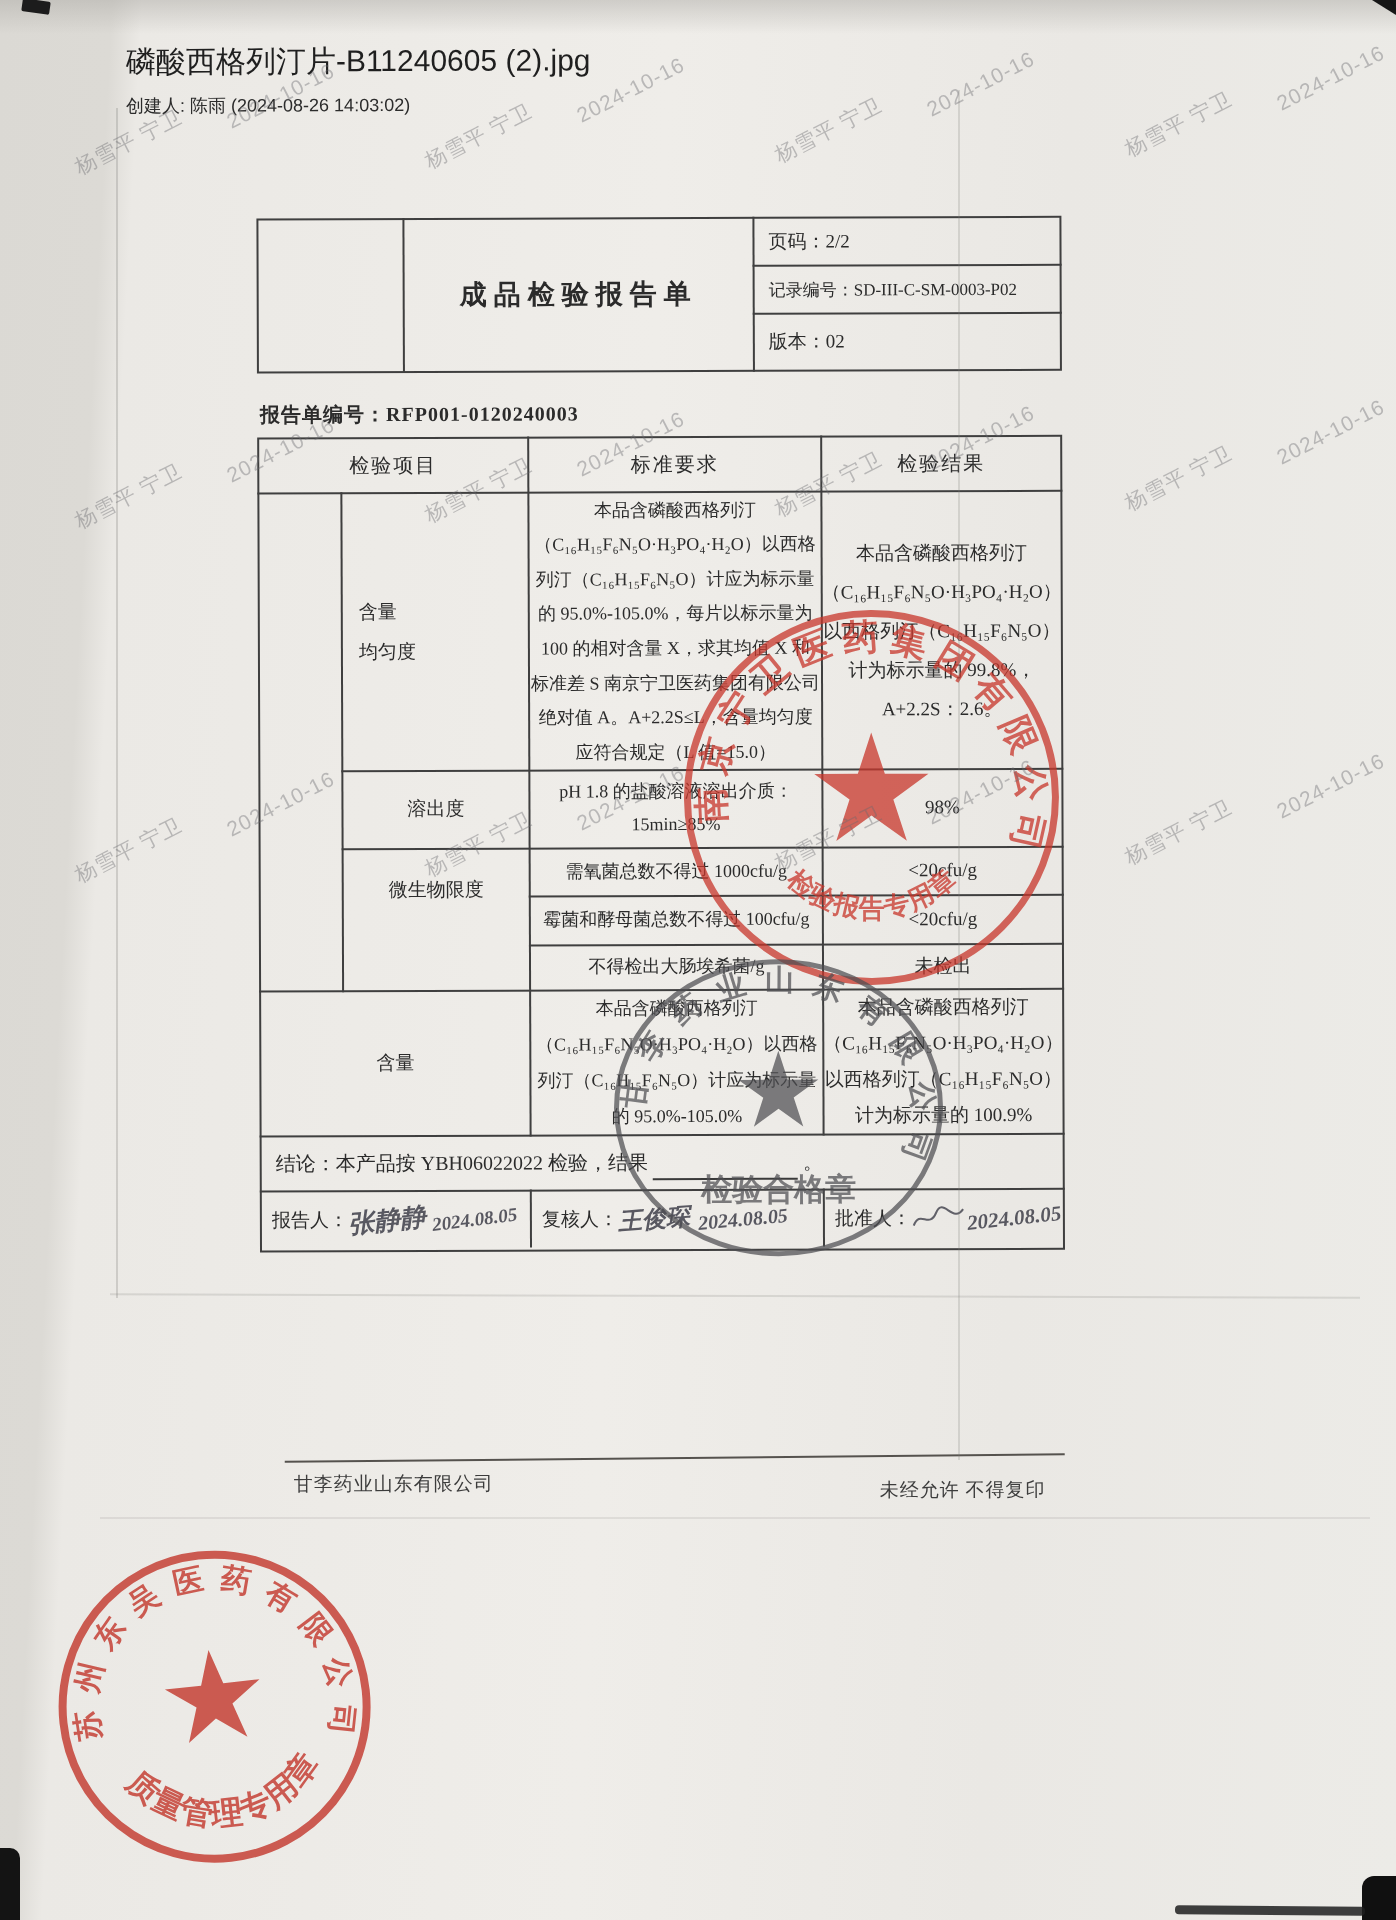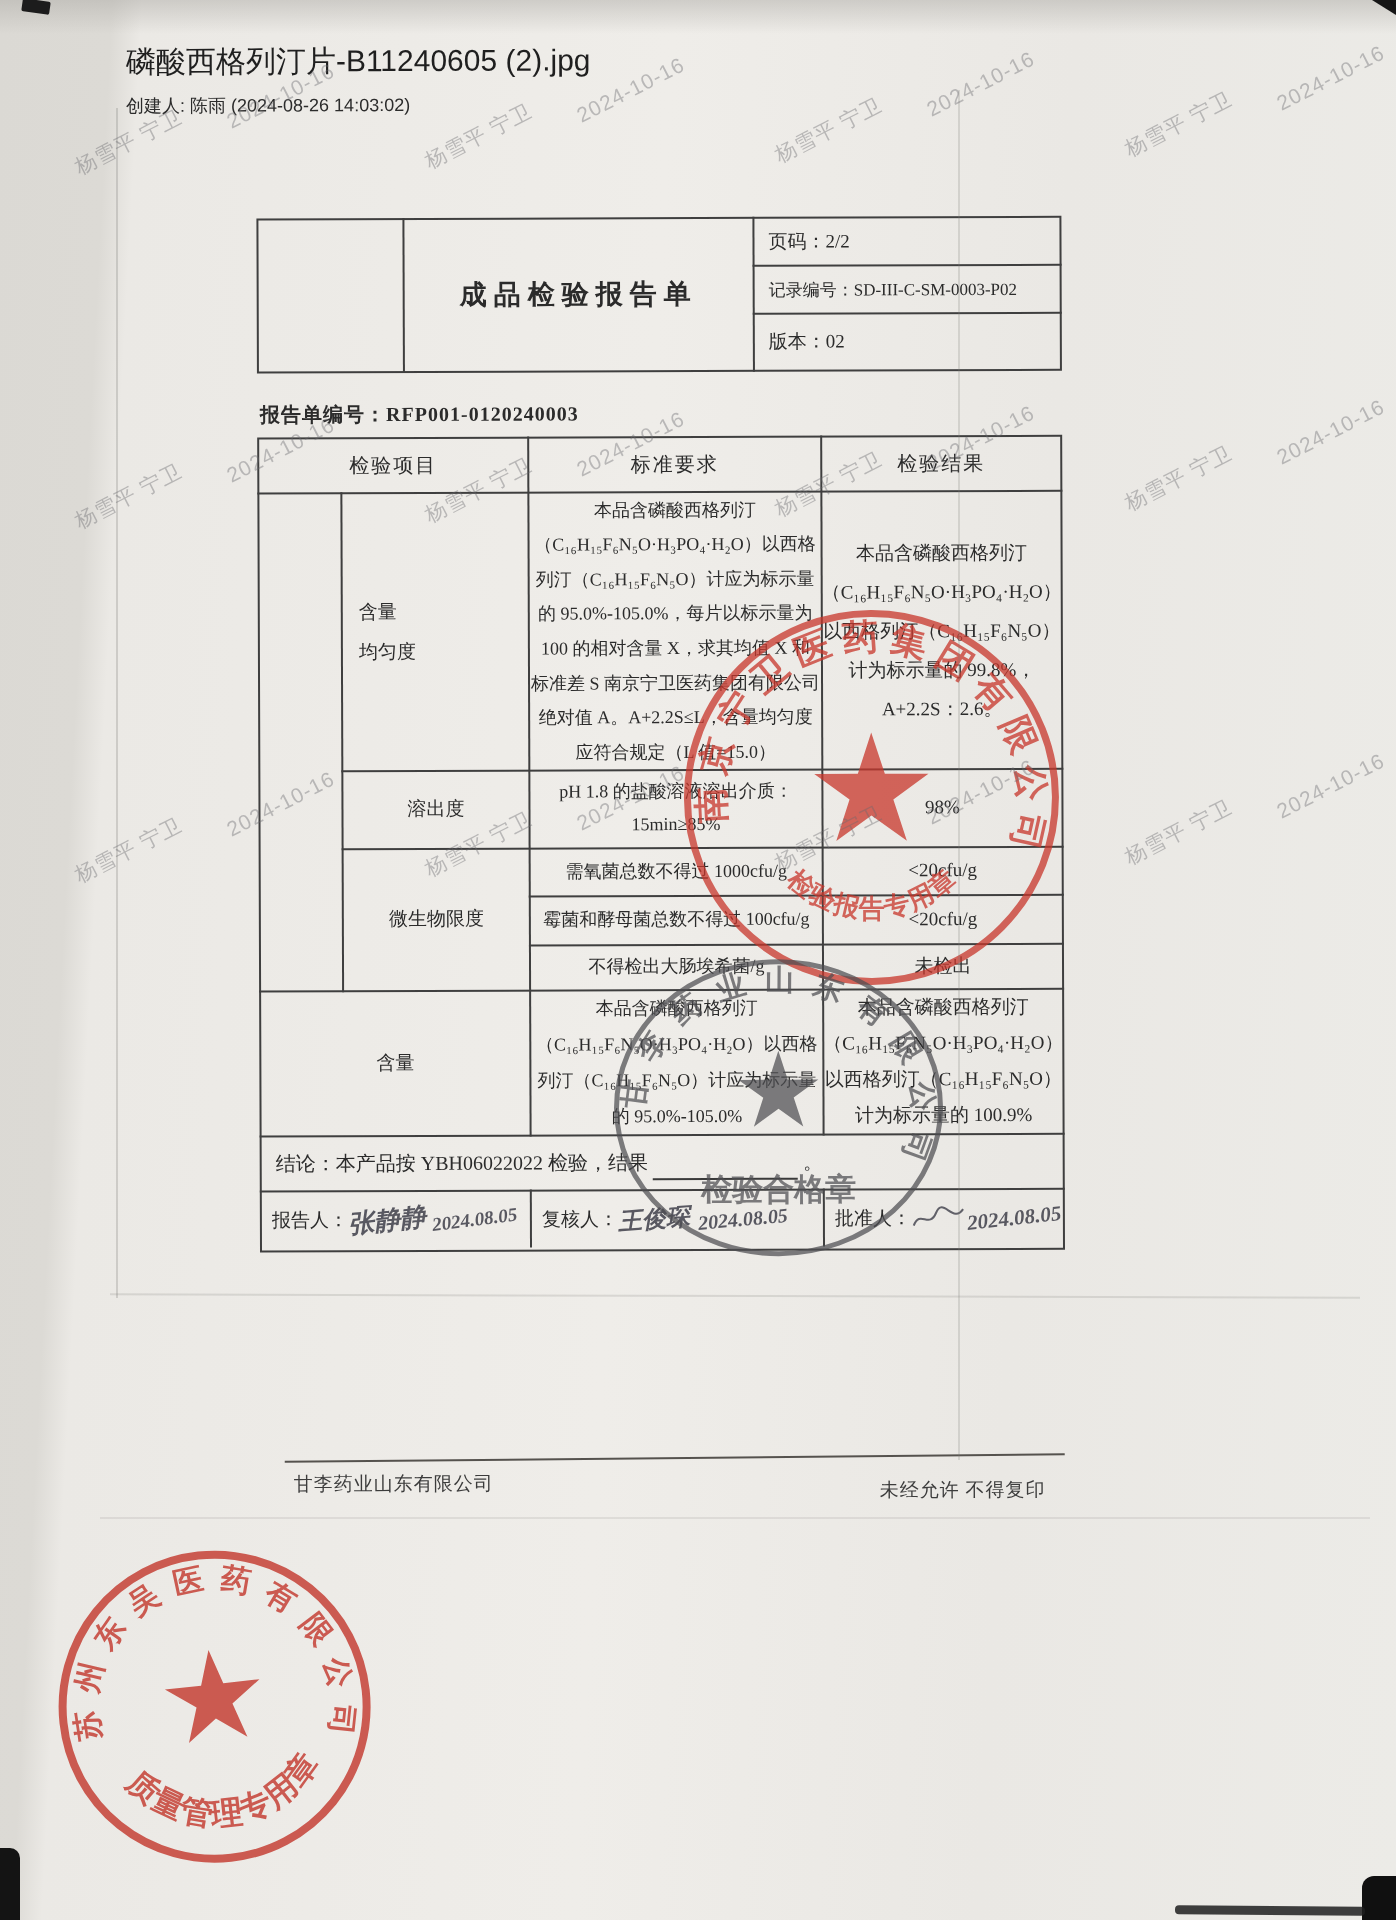--- a/index.html
+++ b/index.html
@@ -108,21 +108,21 @@
       <div>A+2.2S：2.6。</div>
     </div>
 
     <div class="abs cell" style="left:344px;top:771px;width:185px;height:74px;">溶出度</div>
     <div class="abs lines std" style="left:531px;top:771px;width:291px;height:74px;">
       <div style="line-height:33px;">pH 1.8 的盐酸溶液溶出介质：</div>
       <div style="line-height:33px;text-align:right;">15min≥85%</div>
     </div>
     <div class="abs cell" style="left:824px;top:771px;width:238px;height:74px;">98%</div>
 
-    <div class="abs cell" style="left:344px;top:849px;width:185px;height:138px;">微生物限度</div>
+    <div class="abs cell" style="left:344px;top:820px;width:185px;height:138px;">微生物限度</div>
     <div class="abs cell" style="left:531px;top:849px;width:291px;height:44px;font-size:18px;">需氧菌总数不得过 1000cfu/g</div>
     <div class="abs cell" style="left:824px;top:849px;width:238px;height:44px;">&lt;20cfu/g</div>
     <div class="abs cell" style="left:531px;top:897px;width:291px;height:45px;font-size:18px;">霉菌和酵母菌总数不得过 100cfu/g</div>
     <div class="abs cell" style="left:824px;top:897px;width:238px;height:45px;">&lt;20cfu/g</div>
     <div class="abs cell" style="left:531px;top:946px;width:291px;height:41px;font-size:18px;">不得检出大肠埃希菌/g</div>
     <div class="abs cell" style="left:824px;top:946px;width:238px;height:41px;">未检出</div>
 
     <div class="abs cell" style="left:261px;top:991px;width:268px;height:141px;">含量</div>
     <div class="abs lines std asy" style="left:531px;top:991px;width:291px;height:141px;">
       <div>本品含磷酸西格列汀</div>

